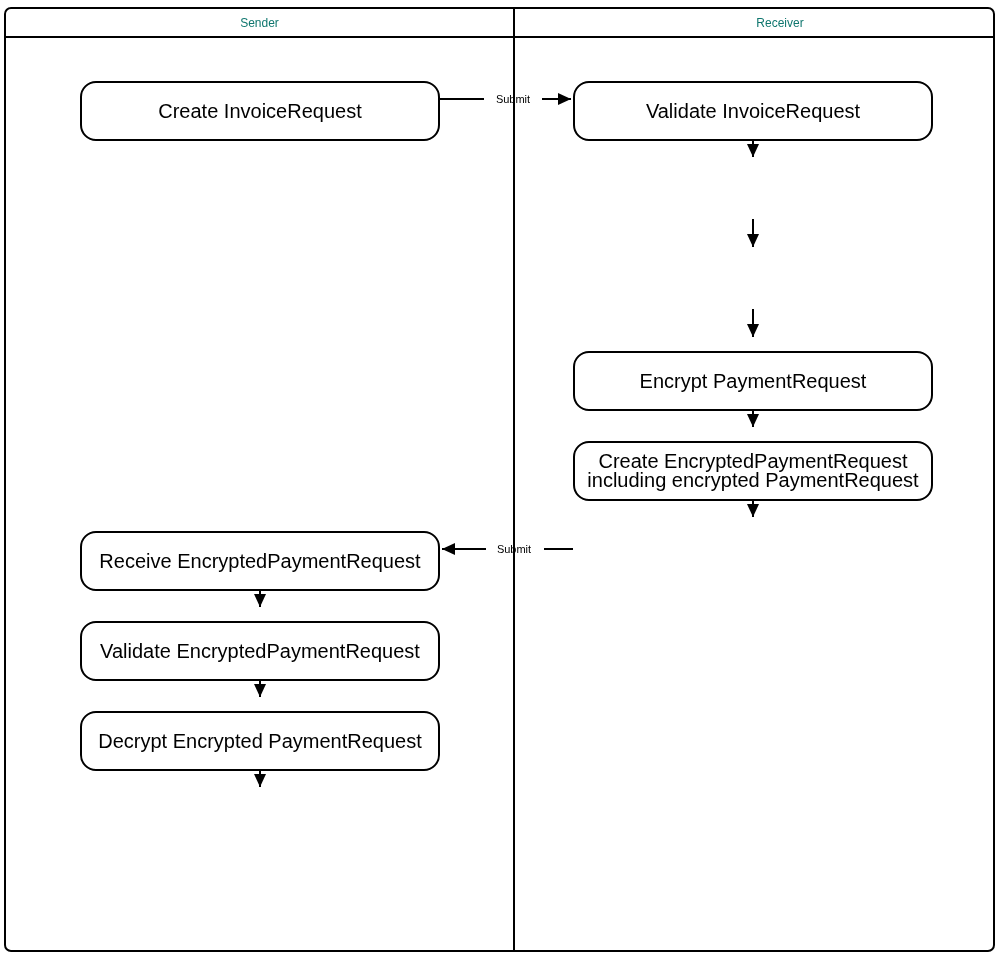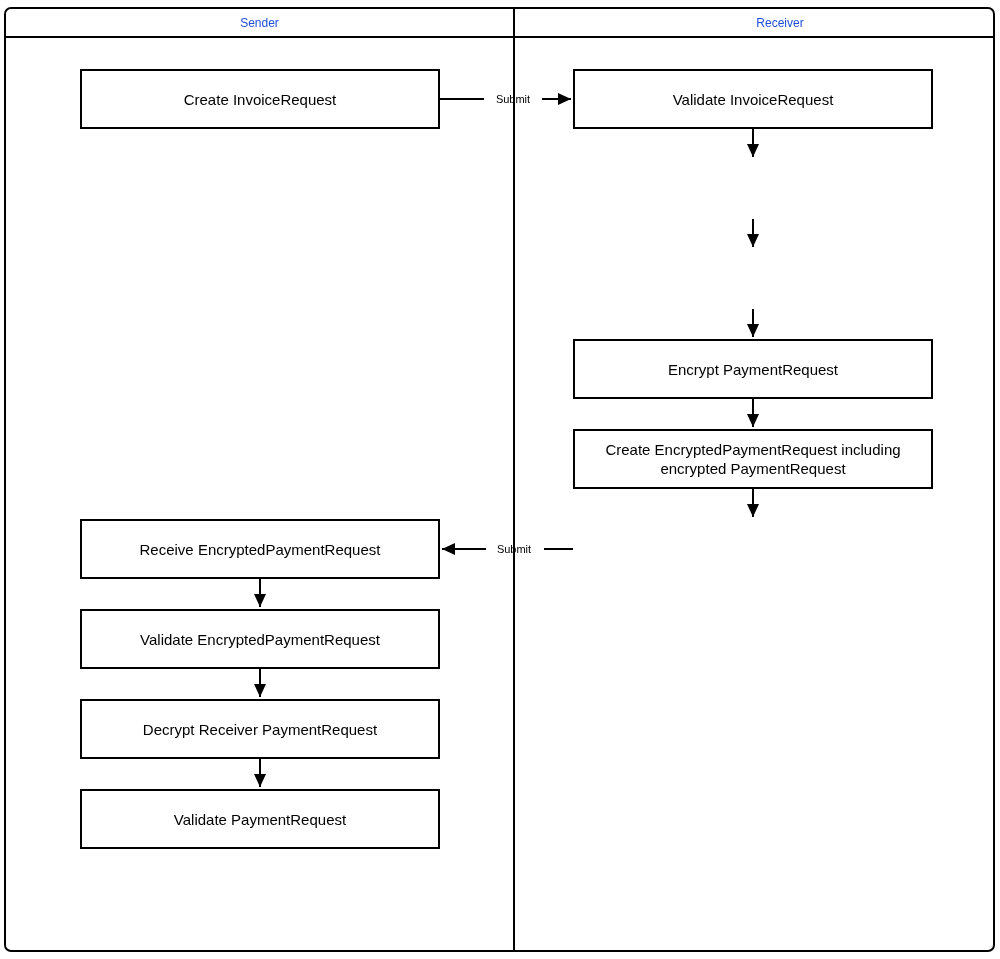--- a/index.html
+++ b/index.html
@@ -19,39 +19,40 @@
     pointer-events: none;
   }
   .lane-title {
     position: absolute;
     top: 8px;
     height: 29px;
     display: flex;
     align-items: center;
     justify-content: center;
     font-size: 12px;
-    color: #1d4ed8;
+    color: #0f766e;
   }
   #lane-title-sender  { left: 5px;   width: 509px; }
   #lane-title-receiver{ left: 514px; width: 532px; }
   .node {
     position: absolute;
     width: 360px;
     height: 60px;
     box-sizing: border-box;
     border: 2px solid #000000;
-    border-radius: 0;
+    border-radius: 16px;
     background: #ffffff;
     display: flex;
     align-items: center;
     justify-content: center;
     text-align: center;
-    font-size: 15px;
+    font-size: 20px;
     line-height: 19px;
     padding: 2px 12px;
+    margin-top: 12px;
   }
   .sender-col   { left: 80px; }
   .receiver-col { left: 573px; }
   .edge-label {
     position: absolute;
     transform: translate(-50%, -50%);
     font-size: 11px;
     background: transparent;
     padding: 0 1px;
     white-space: nowrap;
@@ -98,22 +99,21 @@
       <line x1="260" y1="759" x2="260" y2="787" marker-end="url(#arrow)"></line>
     </g>
   </svg>
 
   <div class="lane-title" id="lane-title-sender">Sender</div>
   <div class="lane-title" id="lane-title-receiver">Receiver</div>
 
   <div class="node sender-col" style="top:69px">Create InvoiceRequest</div>
   <div class="node sender-col" style="top:519px">Receive EncryptedPaymentRequest</div>
   <div class="node sender-col" style="top:609px">Validate EncryptedPaymentRequest</div>
-  <div class="node sender-col" style="top:699px">Decrypt Receiver PaymentRequest</div>
-  <div class="node sender-col" style="top:789px">Validate PaymentRequest</div>
+  <div class="node sender-col" style="top:699px">Decrypt Encrypted PaymentRequest</div>
 
   <div class="node receiver-col" style="top:69px">Validate InvoiceRequest</div>
   <div class="node receiver-col" style="top:339px">Encrypt PaymentRequest</div>
   <div class="node receiver-col" style="top:429px">Create EncryptedPaymentRequest including encrypted PaymentRequest</div>
 
   <span class="edge-label" style="left:513px; top:99px">Submit</span>
   <span class="edge-label" style="left:514px; top:549px">Submit</span>
 
 </div>
 

